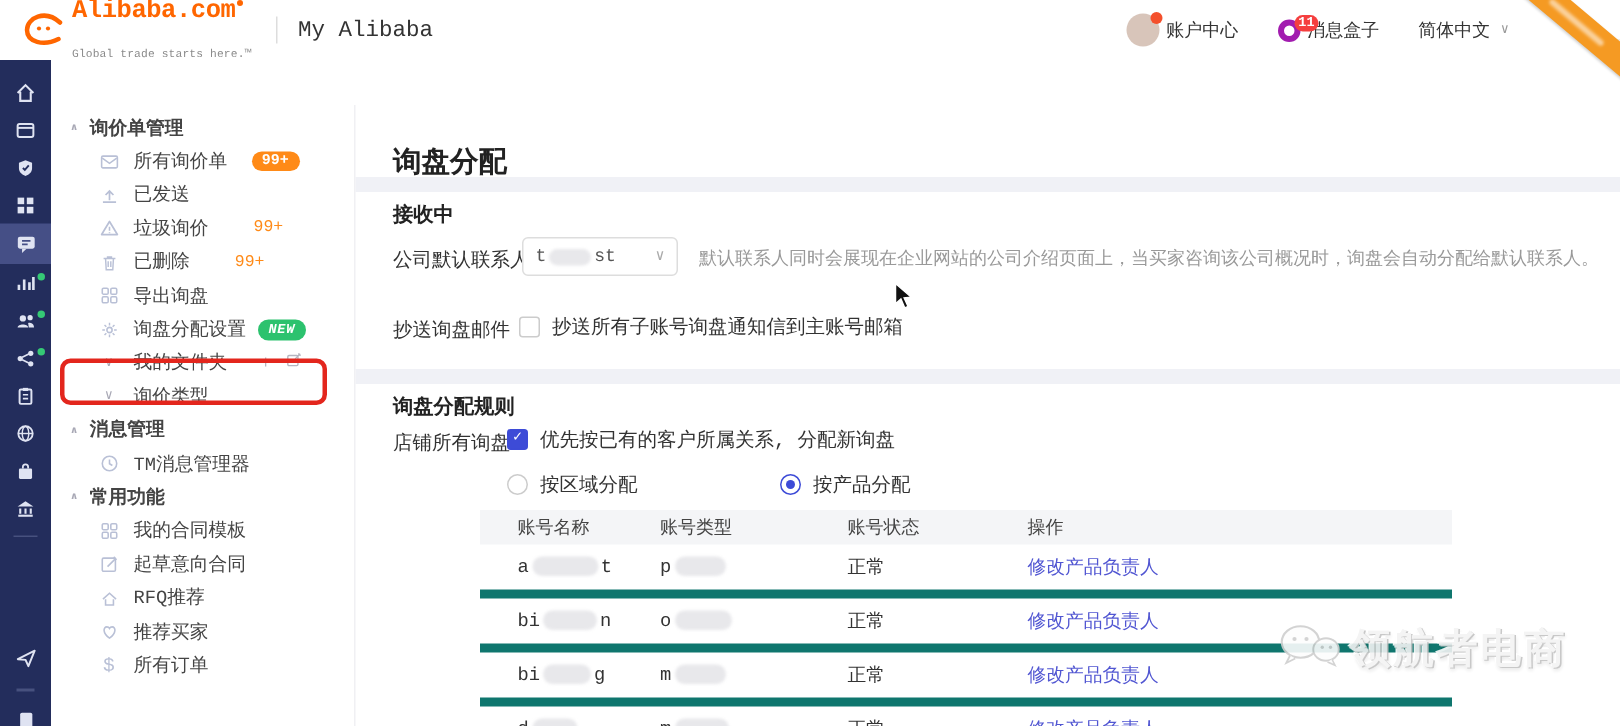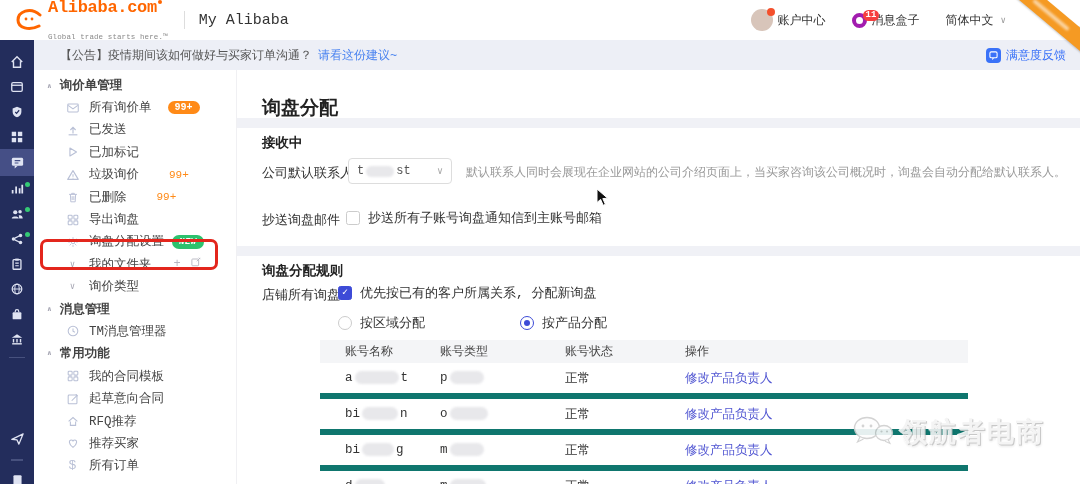--- a/index.html
+++ b/index.html
@@ -239,33 +239,20 @@
         </svg>
       </span>
     <div class="rail-dash"></div>
     <span class="ric" style="margin-bottom:-8px">
       <svg width="13" height="14" viewBox="0 0 16 16">
           <rect x="3" y="2" width="10" height="13" rx="1.5" fill="currentColor"></rect>
         </svg>
       </span>
   </aside>
 
-  <div class="announce">
-    <span class="atext">【公告】疫情期间该如何做好与买家订单沟通？</span>
-    <span class="alink">请看这份建议~</span>
-    <span class="feedback">
-      <span class="fb-ic">
-        <svg width="9" height="9" viewBox="0 0 10 10">
-            <rect x="1" y="1" width="8" height="6.5" rx="1.5" fill="none" stroke="#fff" stroke-width="1.2"></rect>
-            <path d="M3.5 8 v2 l2.5-2" fill="#fff"></path>
-          </svg>
-      </span>
-      <span>满意度反馈</span>
-    </span>
-  </div>
 
   <nav class="sidebar">
     <div class="red-box"></div>
     <ul class="sd-list">
       <li class="sd-row section">
         <span class="caret">∧</span>
         <span class="sd-label" style="font-weight:bold">询价单管理</span>
       </li>
       <li class="sd-row">
         <span class="sd-ic">
@@ -278,28 +265,20 @@
         <span class="badge-pill">99+</span>
       </li>
       <li class="sd-row">
         <span class="sd-ic">
             <svg width="14" height="14" viewBox="0 0 16 16">
               <path d="M8 12 V5 M5 8 l3-3 3 3" fill="none" stroke="currentColor" stroke-width="1.3"></path>
               <path d="M3 13.5 h10" stroke="currentColor" stroke-width="1.3"></path>
             </svg>
           </span>
         <span class="sd-label">已发送</span>
-      </li>
-      <li class="sd-row">
-        <span class="sd-ic">
-            <svg width="14" height="14" viewBox="0 0 16 16">
-              <path d="M4.5 3.5 L12 8 L4.5 12.5 Z" fill="none" stroke="currentColor" stroke-width="1.3" stroke-linejoin="round"></path>
-            </svg>
-          </span>
-        <span class="sd-label">已加标记</span>
       </li>
       <li class="sd-row">
         <span class="sd-ic">
             <svg width="14" height="14" viewBox="0 0 16 16">
               <path d="M8 3 L14 13 H2 Z" fill="none" stroke="currentColor" stroke-width="1.3" stroke-linejoin="round"></path>
               <path d="M8 7 v3 M8 11.2 v.8" stroke="currentColor" stroke-width="1.2"></path>
             </svg>
           </span>
         <span class="sd-label">垃圾询价</span>
         <span class="badge-count">99+</span>

